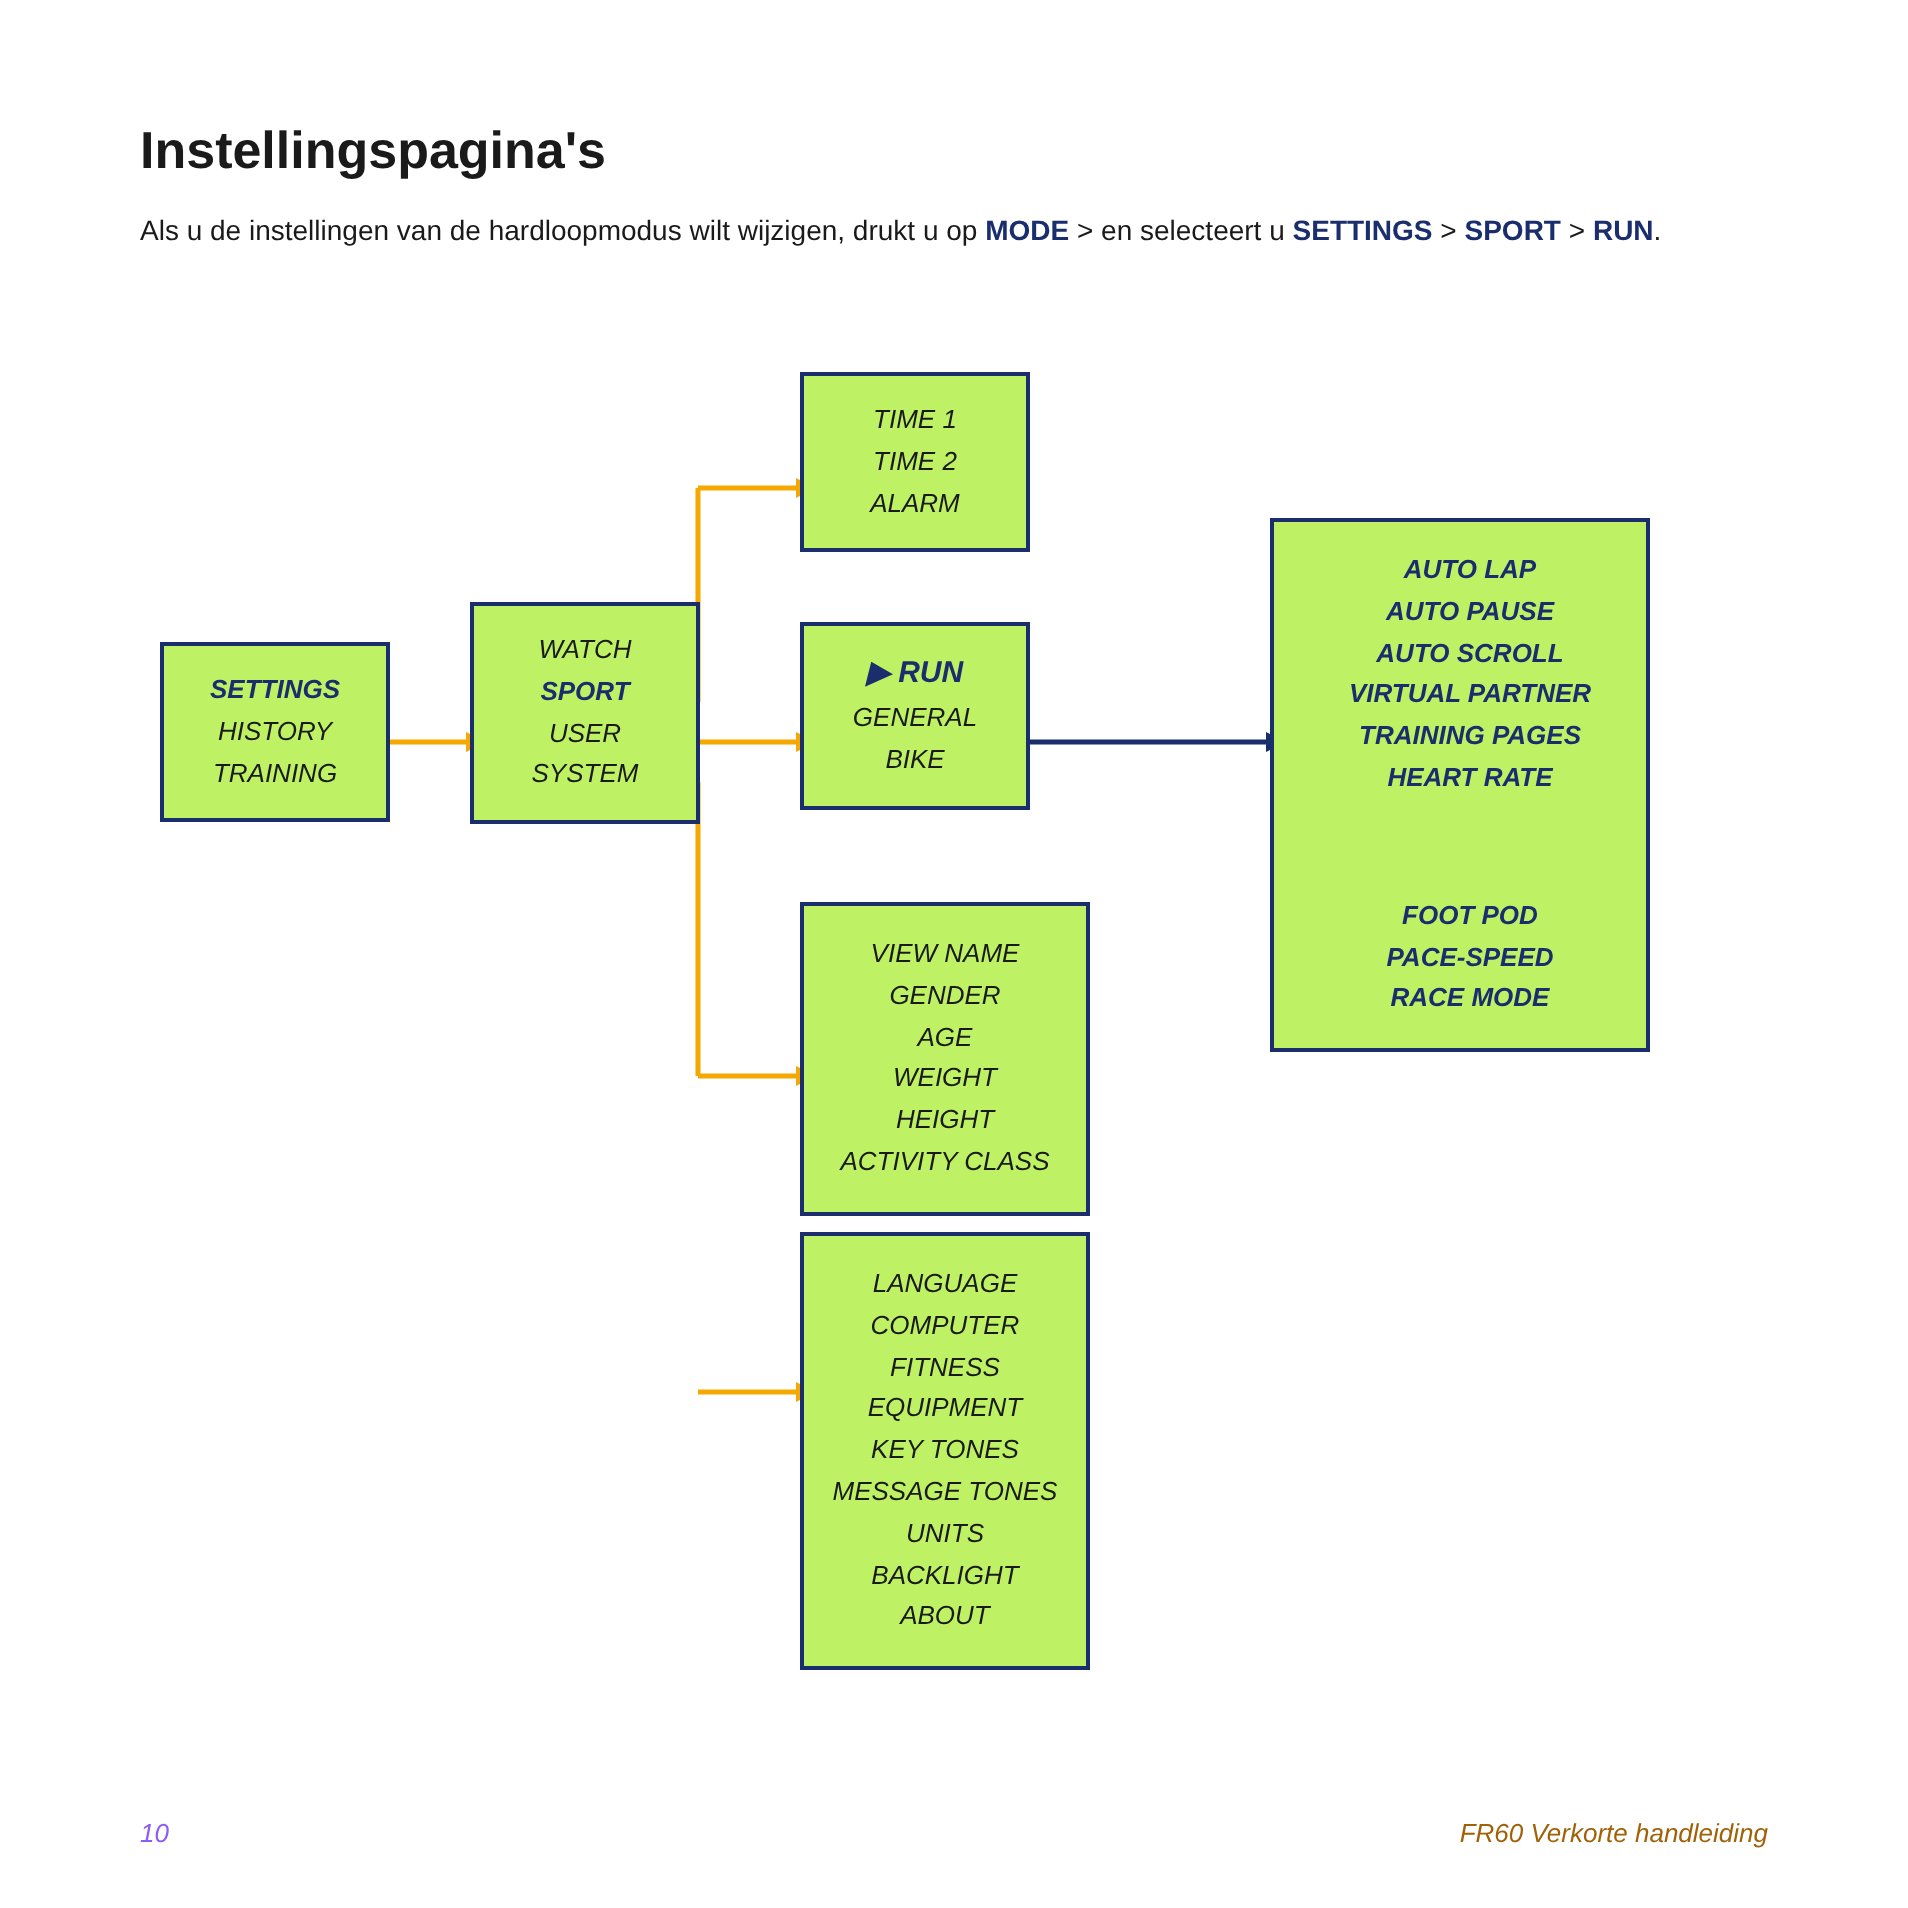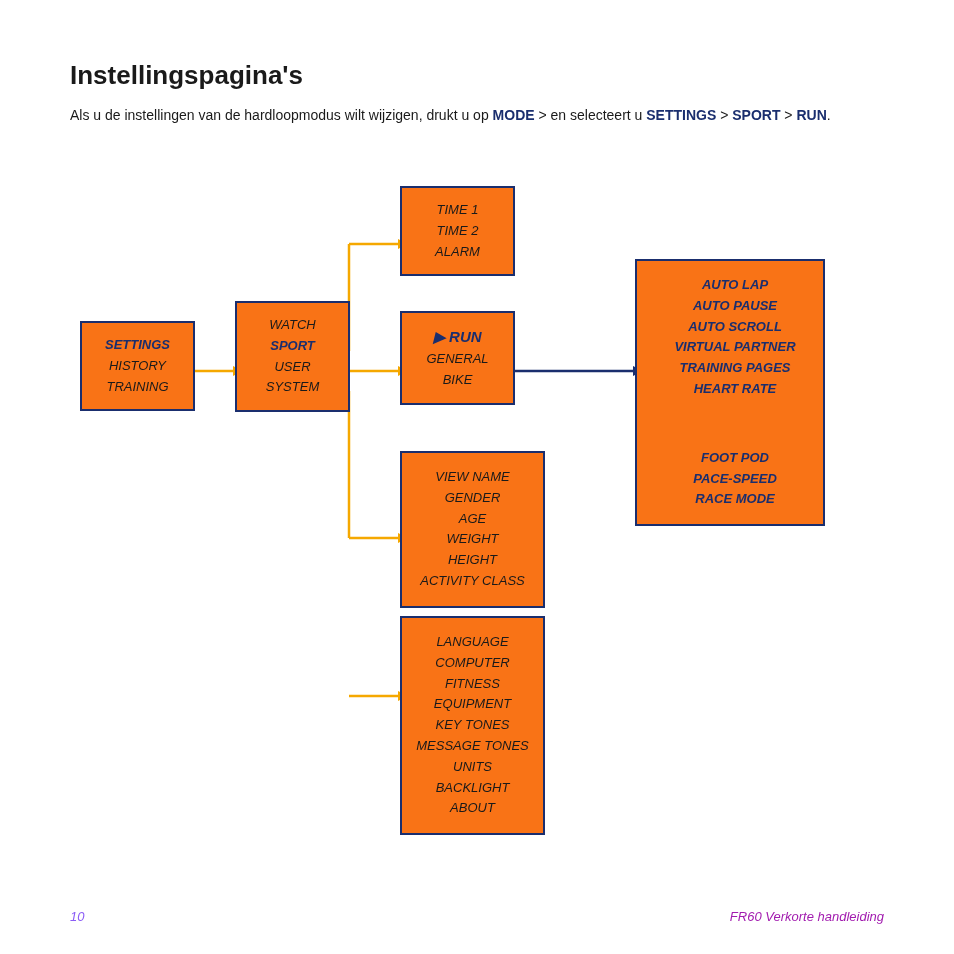--- a/index.html
+++ b/index.html
@@ -42,21 +42,21 @@
     .diagram {
       position: relative;
       width: 820px;
       height: 620px;
       margin: 0 auto;
     }
 
     
     .box {
       position: absolute;
-      background: #f97316;
+      background: #bef264;
       border: 2px solid #1a2e6e;
       font-style: italic;
       color: #1a1a1a;
       text-align: center;
       font-size: 13px;
       line-height: 1.6;
     }
 
     .box .box-line {
       display: block;
@@ -136,21 +136,21 @@
 
     .footer-page {
       font-style: italic;
       font-size: 13px;
       color: #8b5cf6;
     }
 
     .footer-title {
       font-style: italic;
       font-size: 13px;
-      color: #a21caf;
+      color: #a16207;
       text-align: center;
     }
 
     
     .diagram-svg {
       position: absolute;
       top: 0;
       left: 0;
       width: 100%;
       height: 100%;

